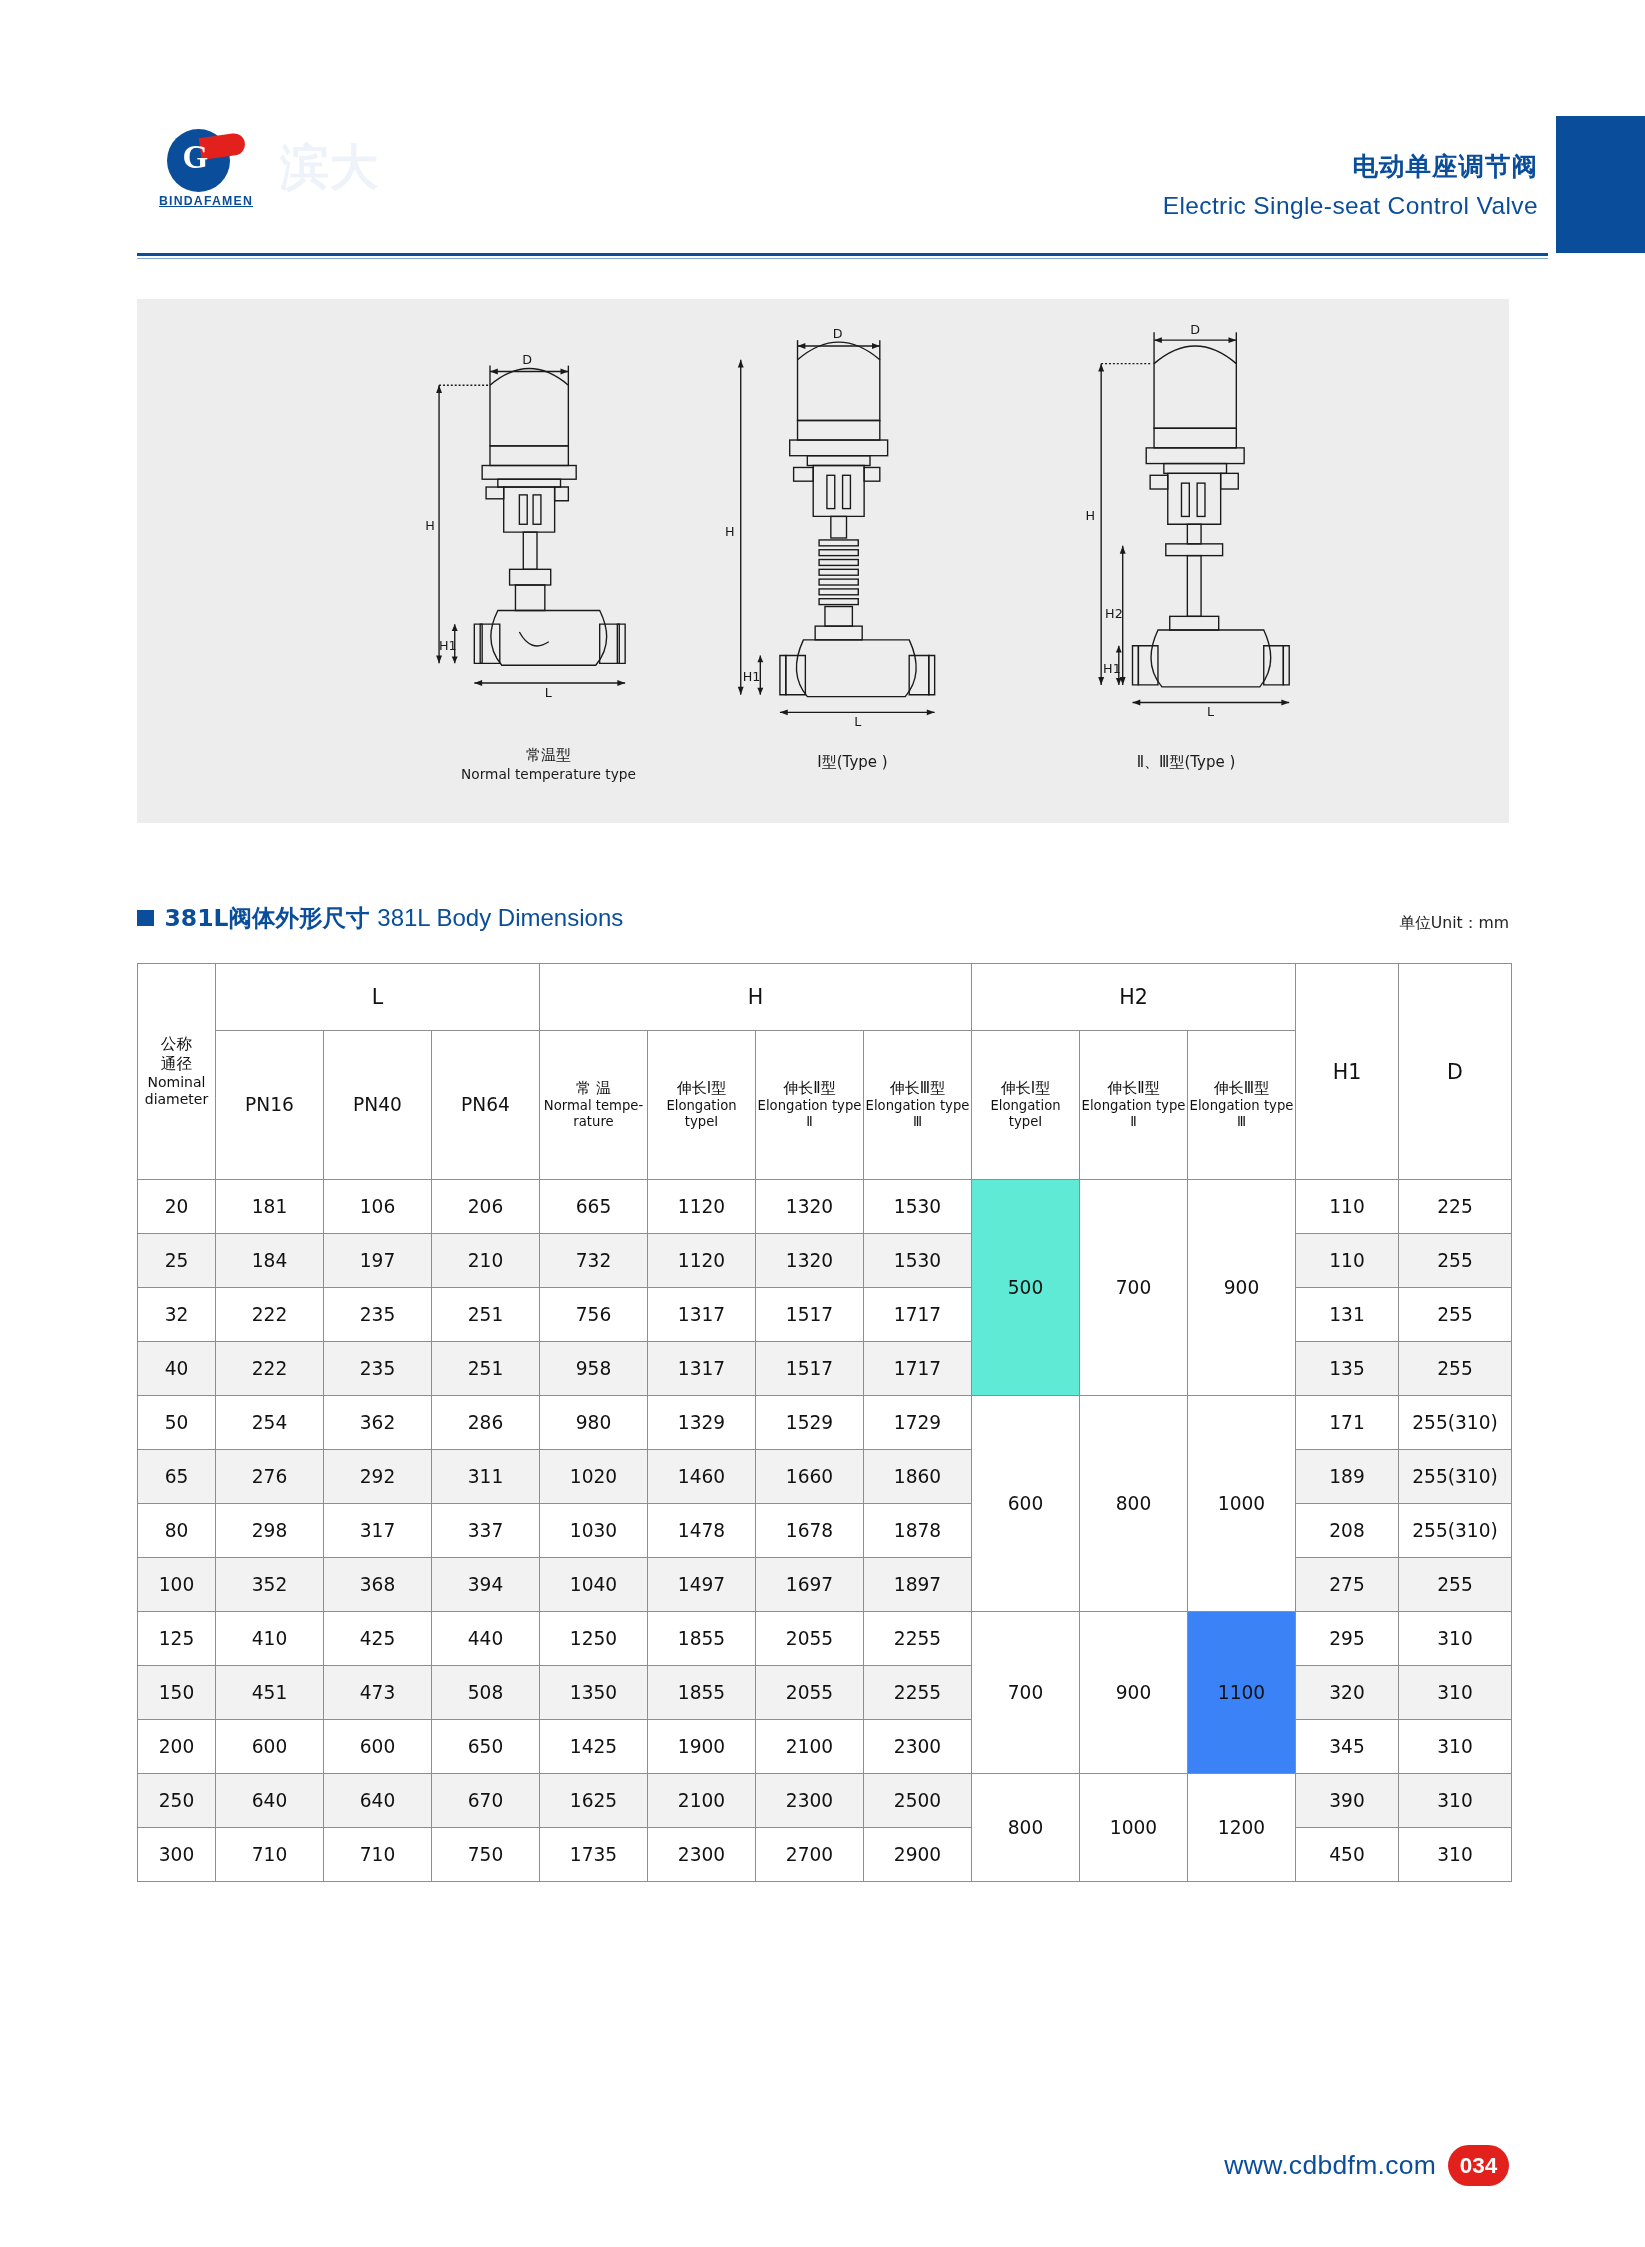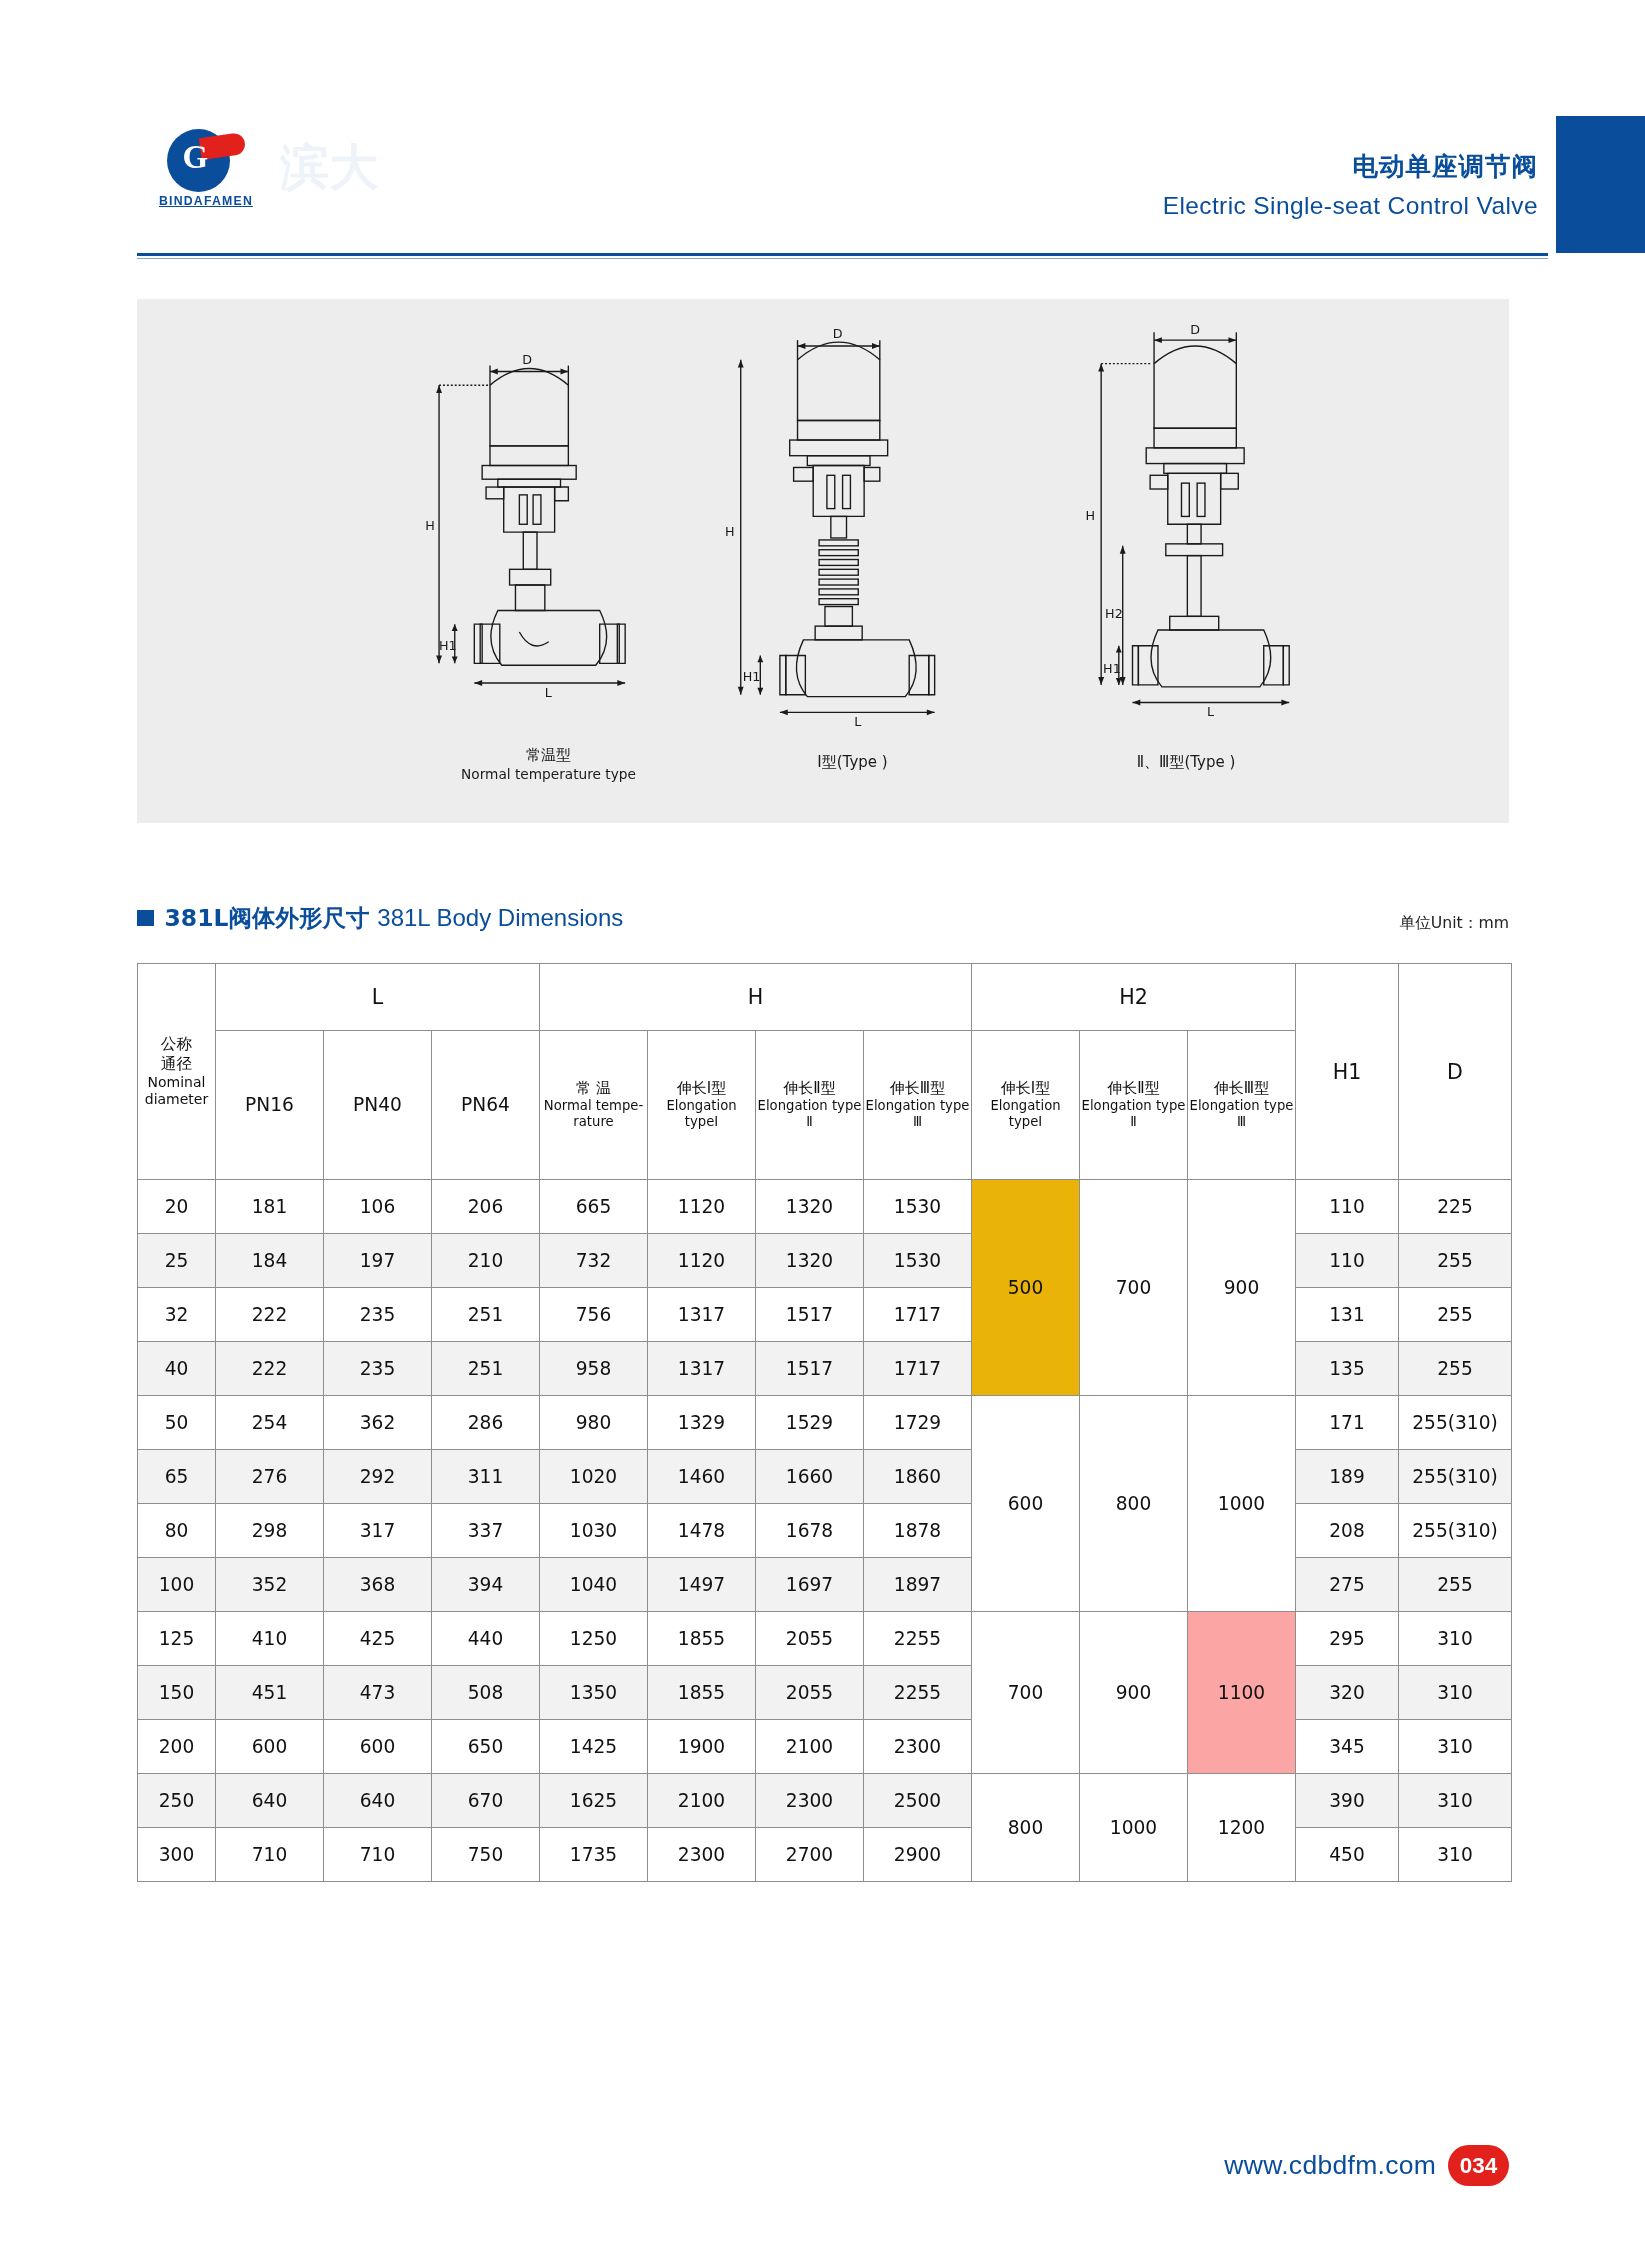--- a/index.html
+++ b/index.html
@@ -501,21 +501,21 @@
       <tbody>
           <tr class="norm">
             <td class="data">20</td>
             <td class="data">181</td>
             <td class="data">106</td>
             <td class="data">206</td>
             <td class="data">665</td>
             <td class="data">1120</td>
             <td class="data">1320</td>
             <td class="data">1530</td>
-            <td class="data span-cell" rowspan="4" style="background: #eab308;">500</td>
+            <td class="data span-cell" rowspan="4" style="background: #5eead4;">500</td>
             <td class="data span-cell" rowspan="4" style="background: rgb(255, 255, 255);">700</td>
             <td class="data span-cell" rowspan="4" style="background: rgb(255, 255, 255);">900</td>
             <td class="data">110</td>
             <td class="data">225</td>
           </tr>
           <tr class="alt">
             <td class="data">25</td>
             <td class="data">184</td>
             <td class="data">197</td>
             <td class="data">210</td>
@@ -605,21 +605,21 @@
             <td class="data">125</td>
             <td class="data">410</td>
             <td class="data">425</td>
             <td class="data">440</td>
             <td class="data">1250</td>
             <td class="data">1855</td>
             <td class="data">2055</td>
             <td class="data">2255</td>
             <td class="data span-cell" rowspan="3" style="background: rgb(255, 255, 255);">700</td>
             <td class="data span-cell" rowspan="3" style="background: rgb(255, 255, 255);">900</td>
-            <td class="data span-cell" rowspan="3" style="background: #fca5a5;">1100</td>
+            <td class="data span-cell" rowspan="3" style="background: #3b82f6;">1100</td>
             <td class="data">295</td>
             <td class="data">310</td>
           </tr>
           <tr class="alt">
             <td class="data">150</td>
             <td class="data">451</td>
             <td class="data">473</td>
             <td class="data">508</td>
             <td class="data">1350</td>
             <td class="data">1855</td>

